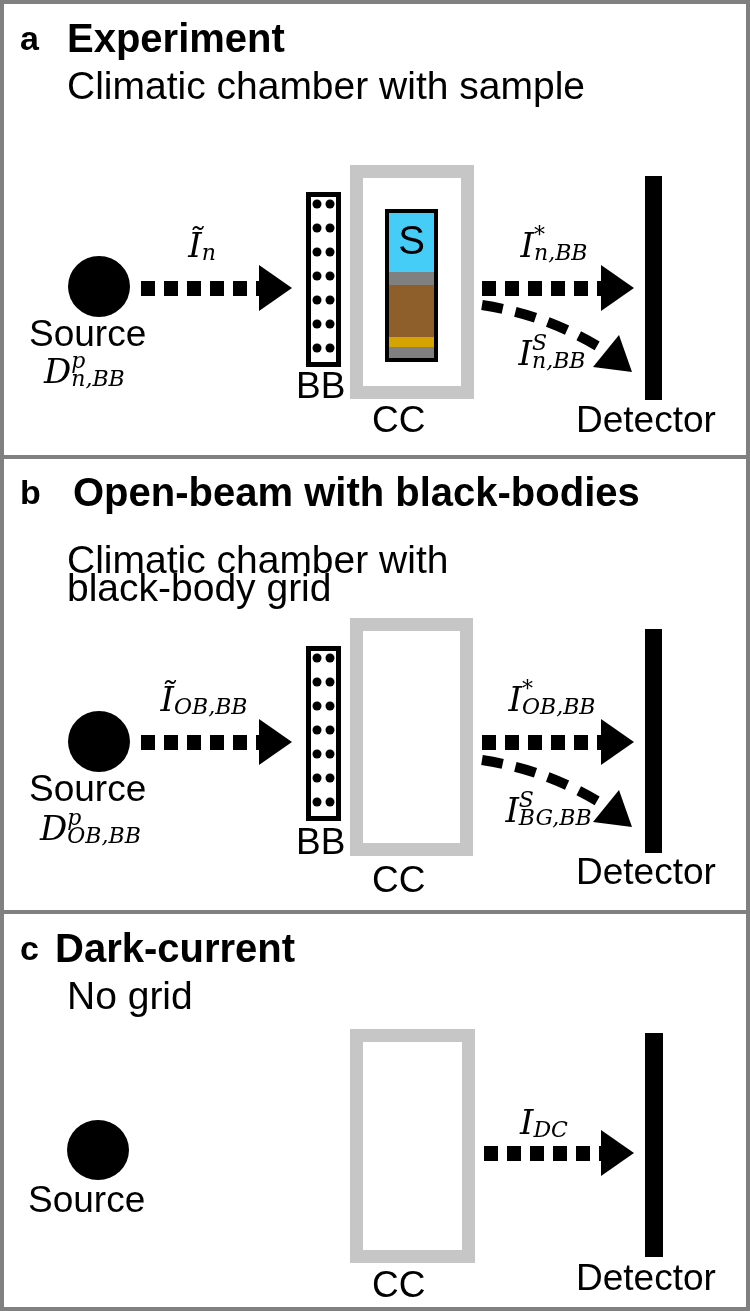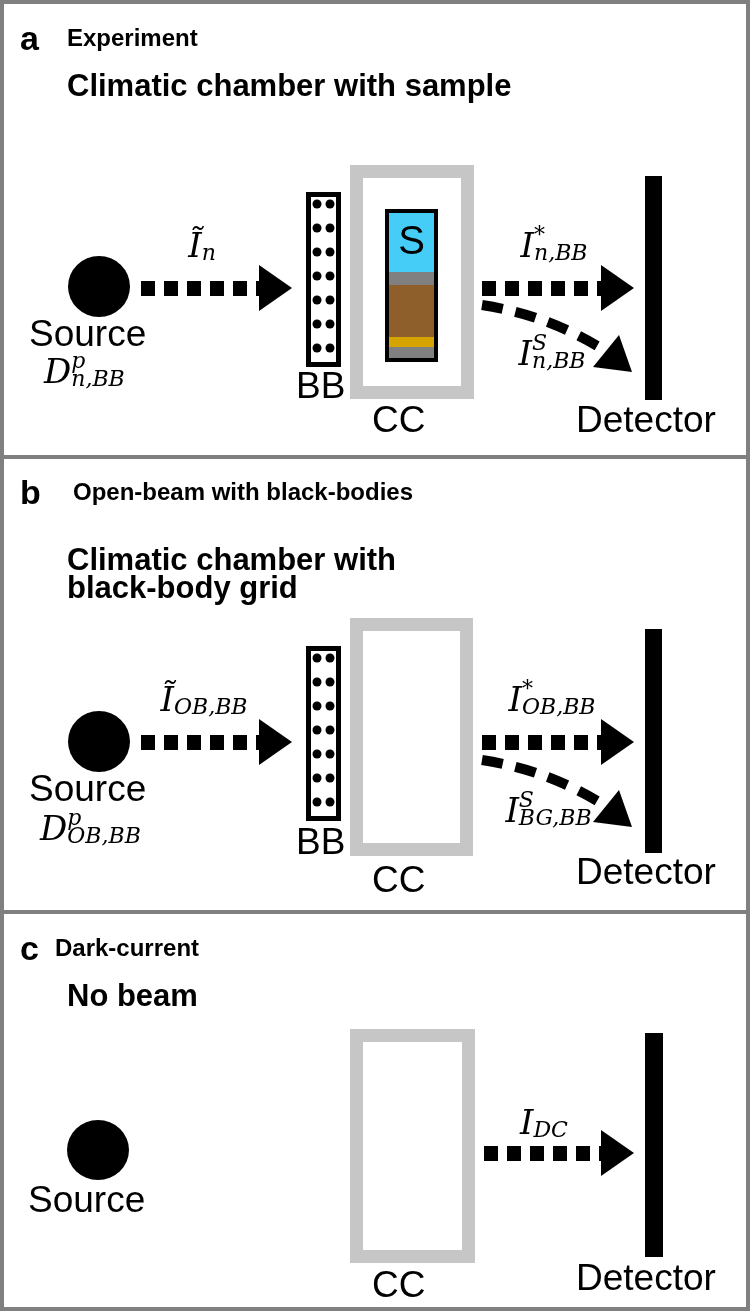--- a/index.html
+++ b/index.html
@@ -5,22 +5,22 @@
   html,body{margin:0;padding:0;background:#ffffff;}
   #canvas{
     position:relative;width:750px;height:1311px;
     box-sizing:border-box;border:4px solid #808080;background:#ffffff;
     font-family:"Liberation Sans",sans-serif;color:#000;
     overflow:hidden;
   }
   .abs{position:absolute;}
   .divider{position:absolute;left:0;width:742px;height:4px;background:#808080;}
   .panel-letter{font-size:34px;font-weight:bold;line-height:44px;}
-  .panel-title{font-size:24px;font-weight:bold;line-height:44px;white-space:nowrap;}
-  .panel-sub{font-size:31px;font-weight:bold;line-height:44px;white-space:nowrap;}
+  .panel-title{font-size:40px;font-weight:bold;line-height:44px;white-space:nowrap;}
+  .panel-sub{font-size:39px;font-weight:normal;line-height:44px;white-space:nowrap;}
   .comp-label{font-size:37px;line-height:40px;white-space:nowrap;}
   .source-dot{width:62px;height:61px;border-radius:50%;background:#000;}
   .detector-bar{width:17px;background:#000;}
   .cc-frame{box-sizing:border-box;border:13px solid #c6c6c6;background:#fff;}
   .dots{height:15px;background:repeating-linear-gradient(90deg,#000 0 14px,transparent 14px 23px);}
   .ahead{width:0;height:0;border-top:23px solid transparent;border-bottom:23px solid transparent;border-left:33px solid #000;}
   .math{display:inline-flex;font-family:"DejaVu Serif",serif;font-style:italic;font-size:34px;line-height:39px;}
   .mstack{display:flex;flex-direction:column;align-items:flex-start;}
   .msup{font-size:22px;line-height:17px;height:17px;}
   .msub{font-size:22px;line-height:20px;}
@@ -208,21 +208,21 @@
       </span>
   </div>
 
   <div class="abs detector-bar" style="left:641px;top:625px;height:224px;"></div>
   <div class="abs comp-label" style="left:572px;top:848px;width:160px;">Detector</div>
 
   <div class="divider" style="top:906px;"></div>
 
   <div class="abs panel-letter" style="left:16px;top:922px;">c</div>
   <div class="abs panel-title" style="left:51px;top:922px;">Dark-current</div>
-  <div class="abs panel-sub" style="left:63px;top:970px;">No beam</div>
+  <div class="abs panel-sub" style="left:63px;top:970px;">No grid</div>
 
   <div class="abs source-dot" style="left:63px;top:1116px;height:60px;"></div>
   <div class="abs comp-label" style="left:24px;top:1176px;width:140px;">Source</div>
 
   <div class="abs cc-frame" style="left:346px;top:1025px;width:125px;height:234px;"></div>
   <div class="abs comp-label" style="left:368px;top:1261px;width:80px;">CC</div>
 
   <div class="abs mlabel" style="left:495px;top:1099px;width:90px;">
     <span class="math">
         <span class="mbase">I</span>

